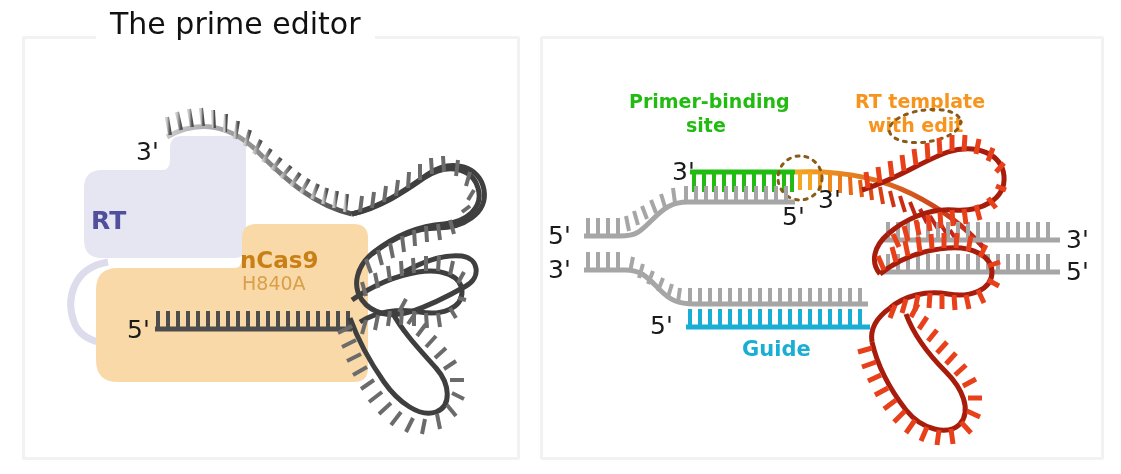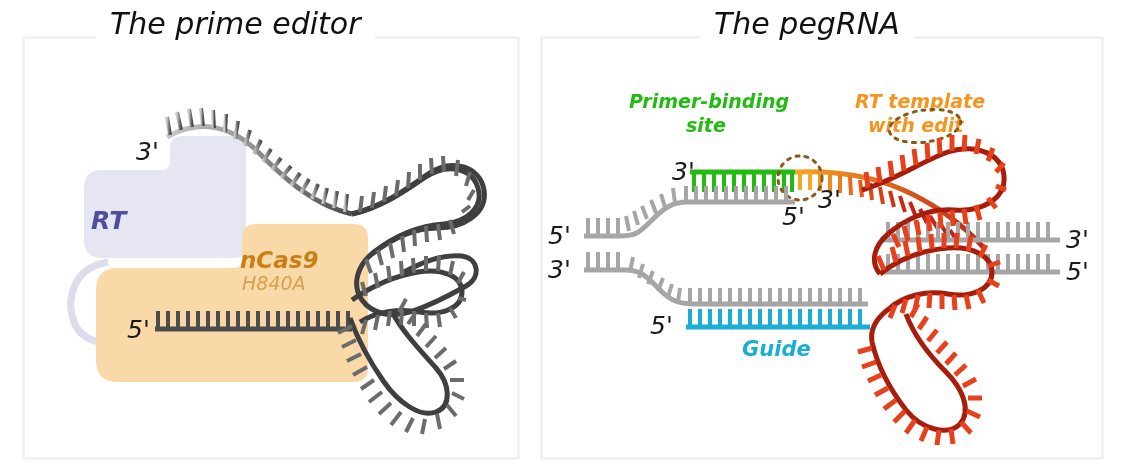--- a/index.html
+++ b/index.html
@@ -1,17 +1,17 @@
 <!DOCTYPE html>
 <html><head>
 <meta charset="utf-8">
 <style>
   html,body{margin:0;padding:0;background:#ffffff;}
   body{width:1121px;height:474px;font-family:"DejaVu Sans","Liberation Sans",sans-serif;position:relative;overflow:hidden;}
-  .stage{position:absolute;left:0;top:0;width:1121px;height:474px;font-style:italic;}
+  .stage{position:absolute;left:0;top:0;width:1121px;height:474px;}
   .panel{position:absolute;border:3px solid #f2f2f2;border-radius:2px;background:#fff;}
   #panel-left{left:22px;top:36px;width:492px;height:418px;}
   #panel-right{left:540px;top:36px;width:558px;height:418px;}
   .panel-title{position:absolute;top:6px;font-size:30px;color:#111;background:#fff;padding:0 14px;white-space:nowrap;}
   #title-left{left:96px;}
   #title-right{left:700px;}
   svg.art{position:absolute;left:0;top:0;width:1121px;height:474px;pointer-events:none;}
   .lbl{font-size:25px;fill:#1a1a1a;font-family:"DejaVu Sans","Liberation Sans",sans-serif;}
   .blobtxt-rt{font-size:25px;font-weight:bold;fill:#4f4f9e;}
   .blobtxt-cas{font-size:23px;font-weight:bold;fill:#c97f16;}
@@ -22,21 +22,20 @@
 </style>
 </head>
 <body>
 
 <div class="stage">
 
   <div class="panel" id="panel-left"></div>
   <div class="panel" id="panel-right"></div>
 
   <div class="panel-title" id="title-left">The prime editor</div>
-  <div class="panel-title" id="title-right">The pegRNA</div>
 
   <svg class="art" viewBox="0 0 1121 474">
     <defs>
       <linearGradient id="gradFade" x1="0" y1="0" x2="1" y2="0">
         <stop offset="0" stop-color="#c9c9c9"></stop>
         <stop offset="1" stop-color="#4d4d4d"></stop>
       </linearGradient>
       <linearGradient id="gradGO" x1="0" y1="0" x2="1" y2="0">
         <stop offset="0" stop-color="#f5a623"></stop>
         <stop offset="1" stop-color="#c0241a"></stop>

